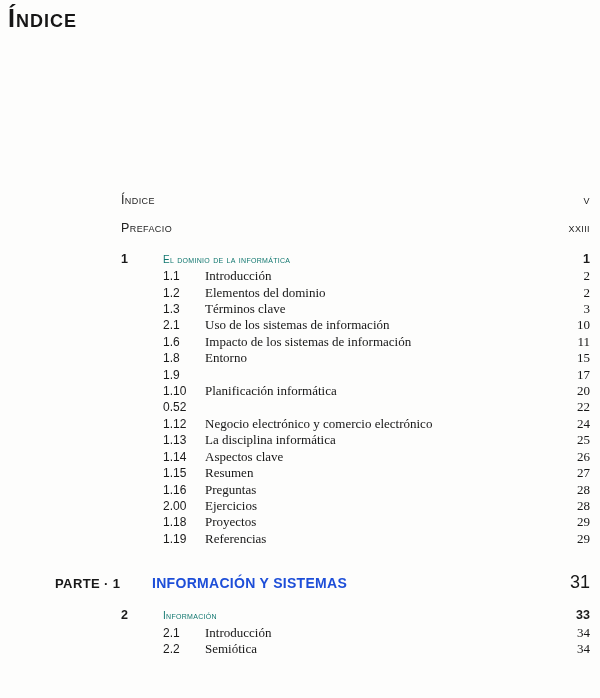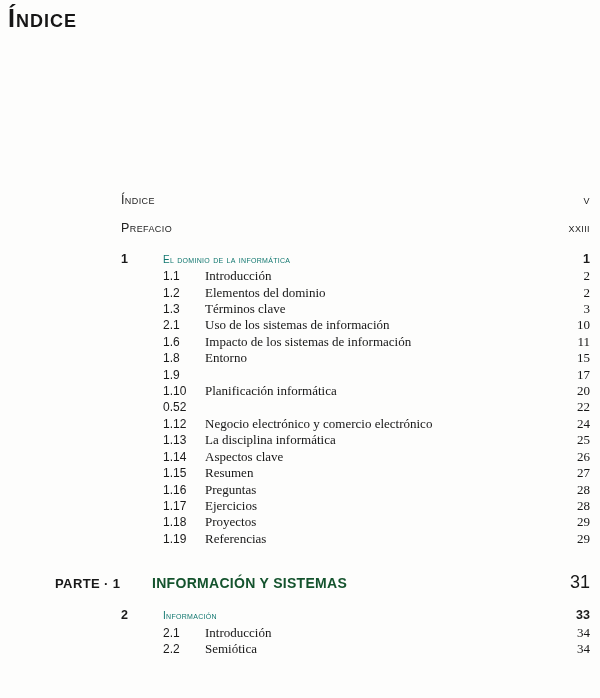--- a/index.html
+++ b/index.html
@@ -113,21 +113,21 @@
     flex: 0 0 97px;
     font-size: 13px;
     font-weight: bold;
     letter-spacing: 0.4px;
     color: #181818;
   }
   .part-title {
     font-size: 14px;
     font-weight: bold;
     letter-spacing: 0.3px;
-    color: #14532d;
+    color: #1d4ed8;
   }
   .part-page {
     font-size: 18px;
     font-weight: normal;
     color: #181818;
   }
 </style>
 </head>
 <body>
 
@@ -231,21 +231,21 @@
       <span class="fill"></span>
       <span class="sec-page">27</span>
     </div>
     <div class="row">
       <span class="sec-num">1.16</span>
       <span class="sec-title">Preguntas</span>
       <span class="fill"></span>
       <span class="sec-page">28</span>
     </div>
     <div class="row">
-      <span class="sec-num">1.17</span>
+      <span class="sec-num">2.00</span>
       <span class="sec-title">Ejercicios</span>
       <span class="fill"></span>
       <span class="sec-page">28</span>
     </div>
     <div class="row">
       <span class="sec-num">1.18</span>
       <span class="sec-title">Proyectos</span>
       <span class="fill"></span>
       <span class="sec-page">29</span>
     </div>

